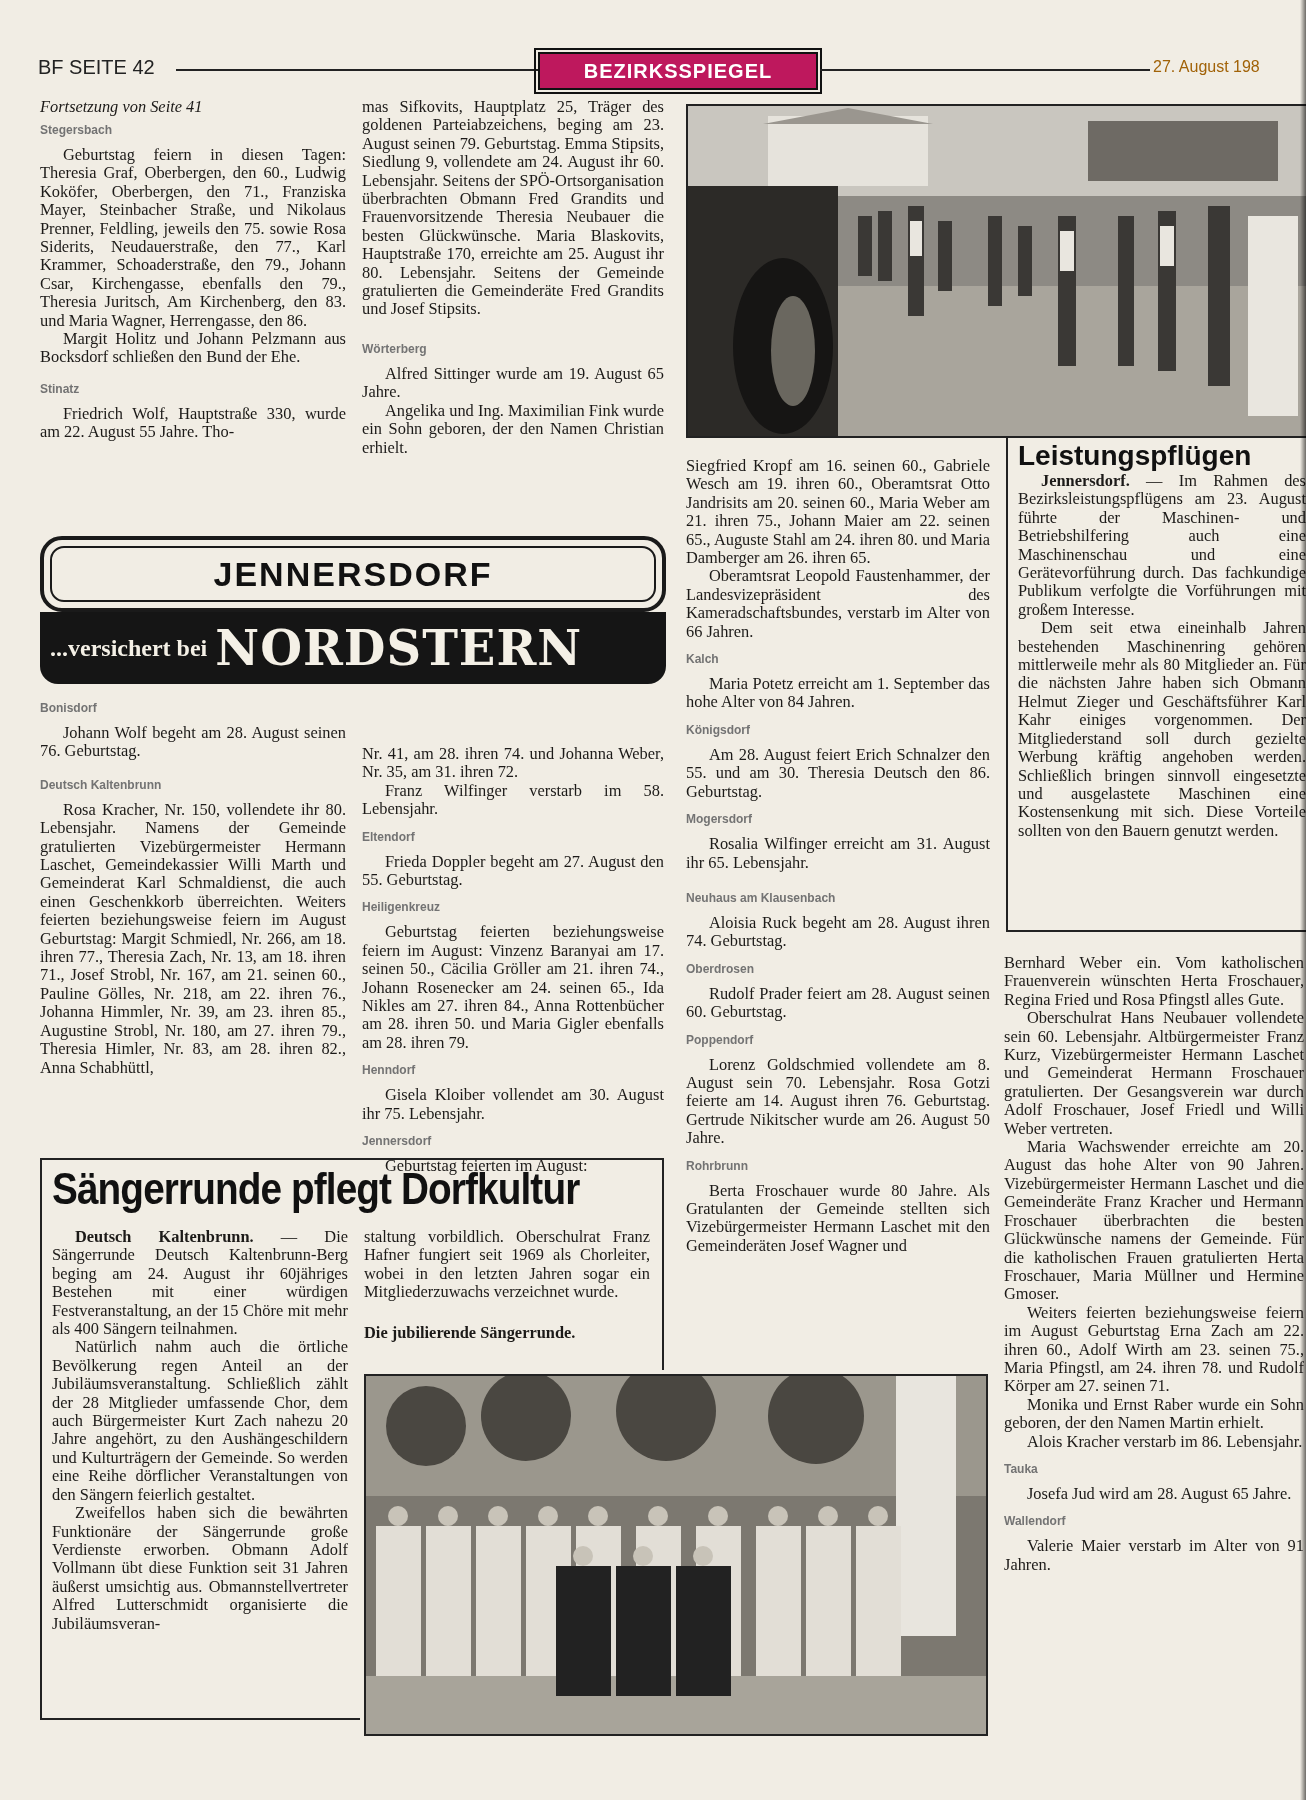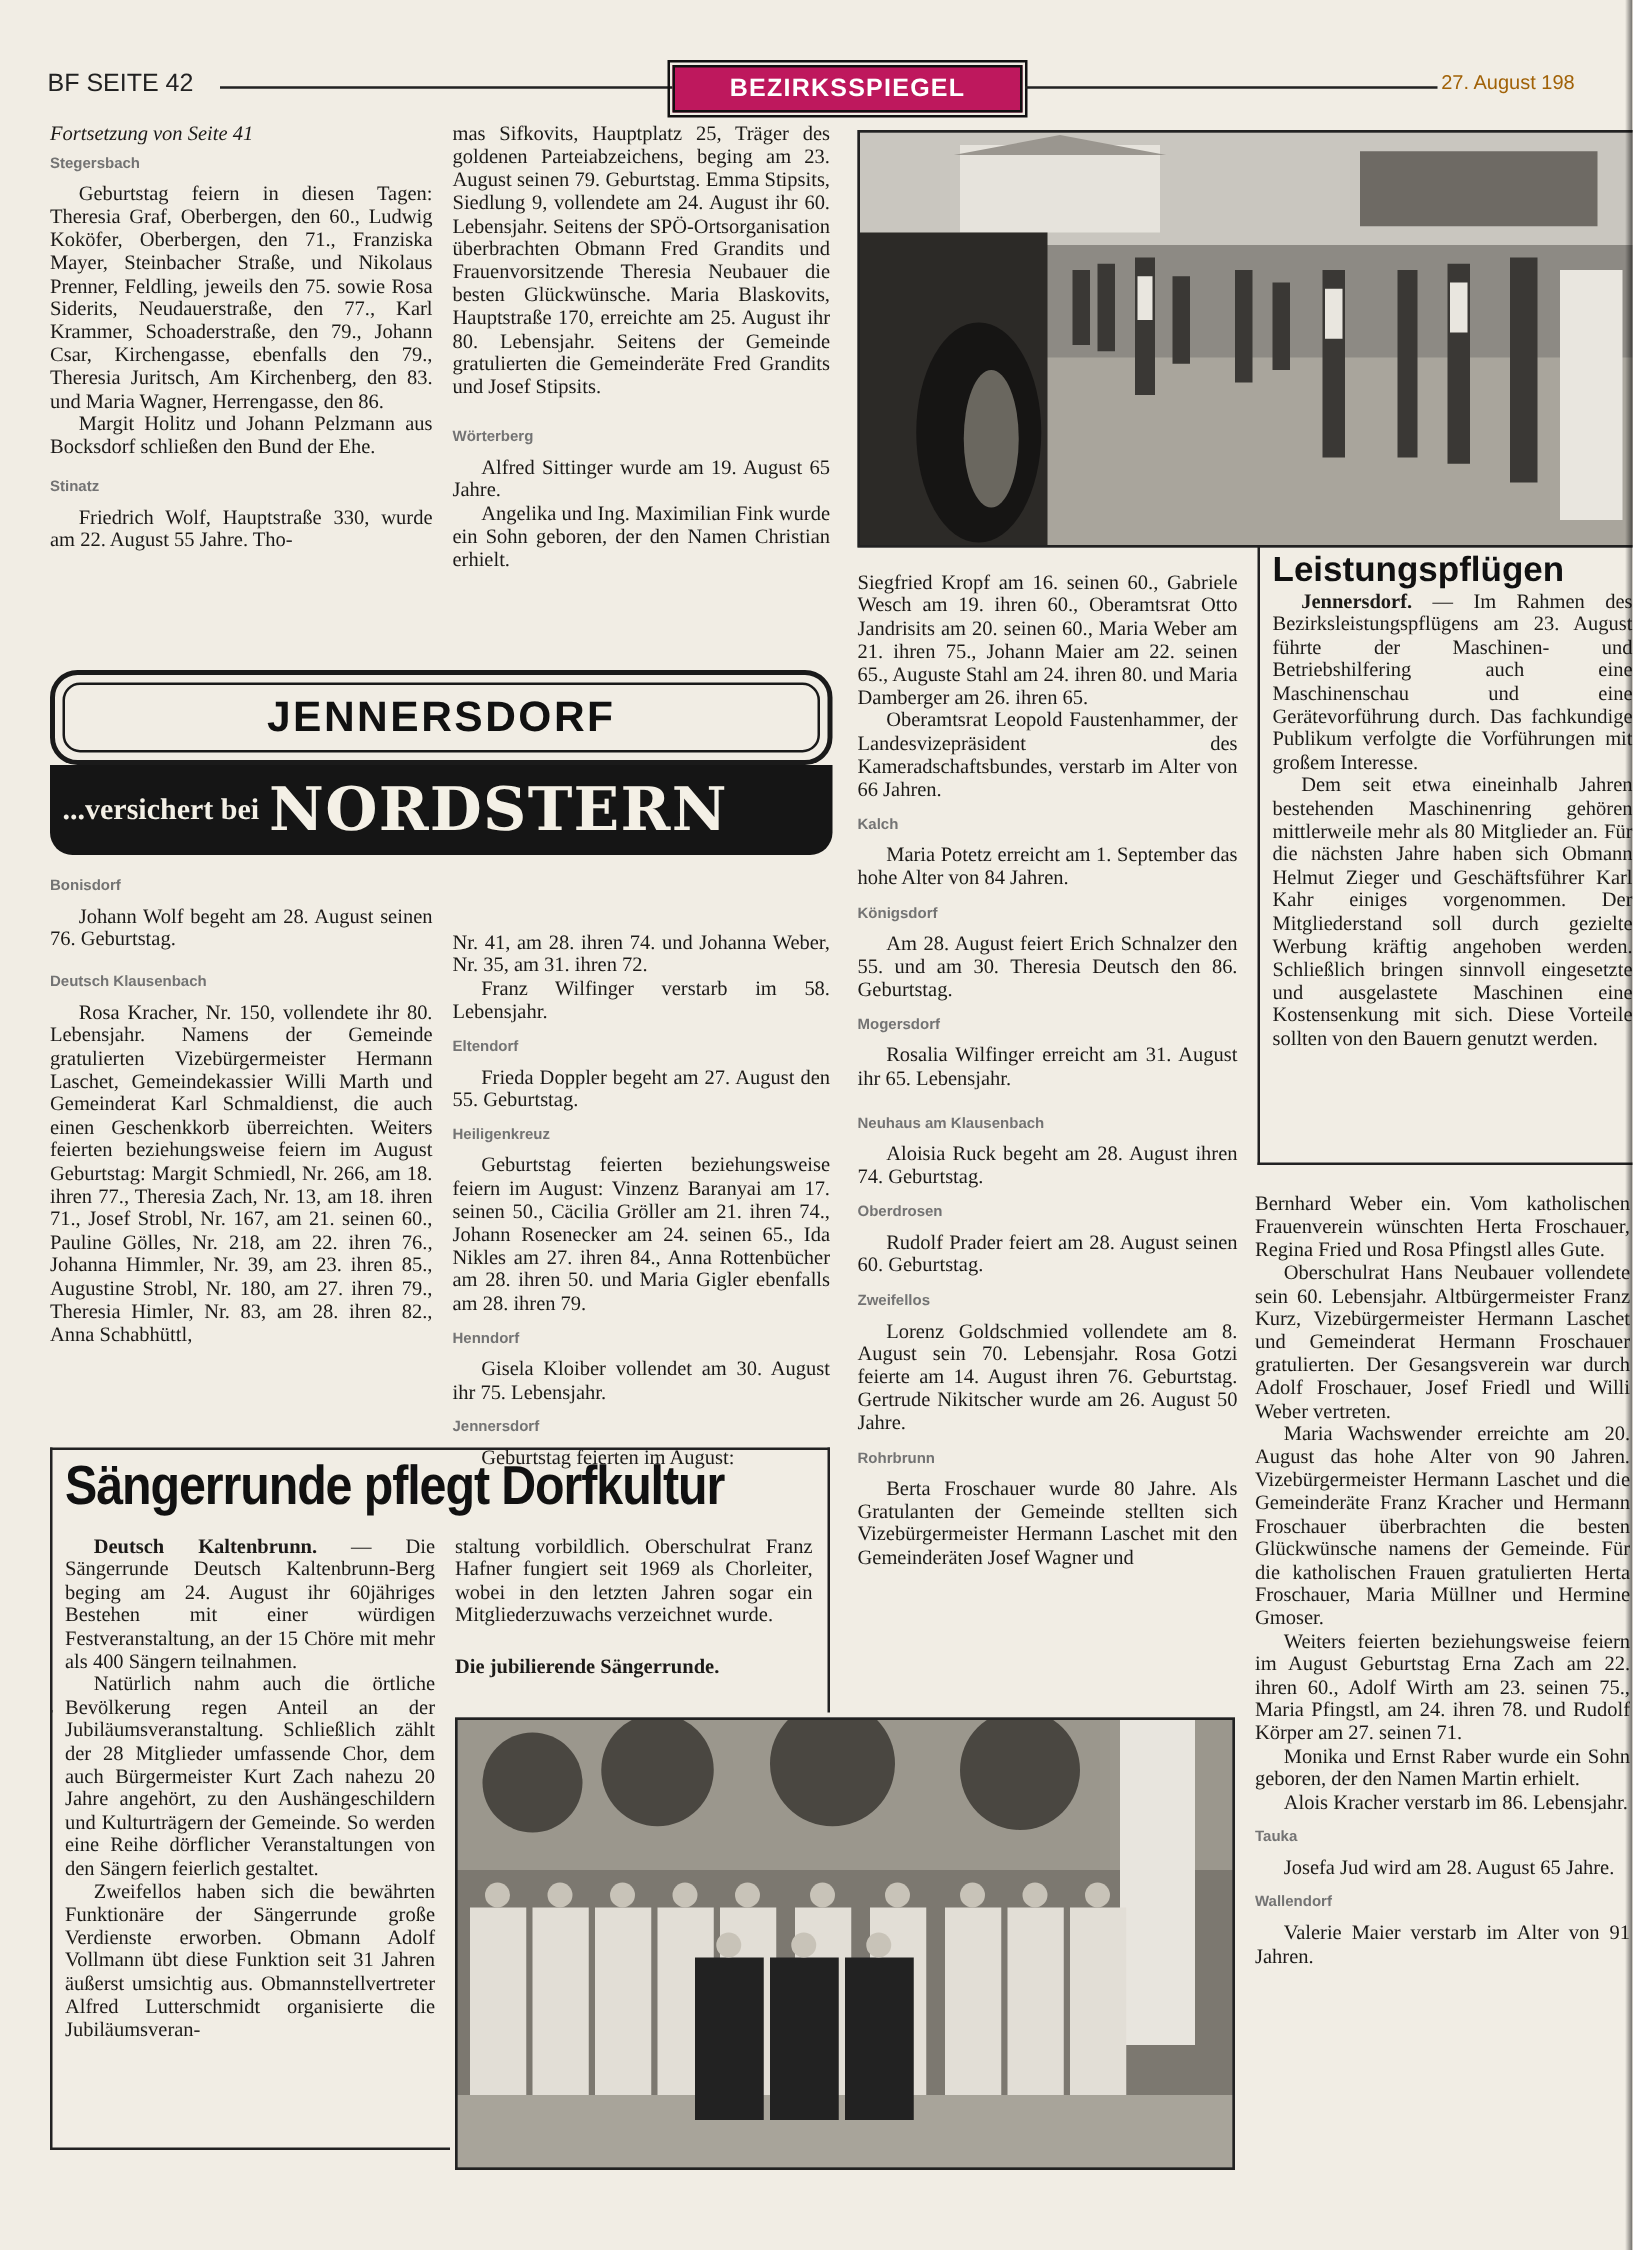--- a/index.html
+++ b/index.html
@@ -109,21 +109,21 @@
   <div class="h">Kalch</div>
   <p>Maria Potetz erreicht am 1. September das hohe Alter von 84 Jahren.</p>
   <div class="h">Königsdorf</div>
   <p>Am 28. August feiert Erich Schnalzer den 55. und am 30. Theresia Deutsch den 86. Geburtstag.</p>
   <div class="h">Mogersdorf</div>
   <p>Rosalia Wilfinger erreicht am 31. August ihr 65. Lebensjahr.</p>
   <div class="h" style="margin-top:14px">Neuhaus am Klausenbach</div>
   <p>Aloisia Ruck begeht am 28. August ihren 74. Geburtstag.</p>
   <div class="h">Oberdrosen</div>
   <p>Rudolf Prader feiert am 28. August seinen 60. Geburtstag.</p>
-  <div class="h">Zweifellos</div>
+  <div class="h">Poppendorf</div>
   <p>Lorenz Goldschmied vollendete am 8. August sein 70. Lebensjahr. Rosa Gotzi feierte am 14. August ihren 76. Geburtstag. Gertrude Nikitscher wurde am 26. August 50 Jahre.</p>
   <div class="h">Rohrbrunn</div>
   <p>Berta Froschauer wurde 80 Jahre. Als Gratulanten der Gemeinde stellten sich Vizebürgermeister Hermann Laschet mit den Gemeinderäten Josef Wagner und</p>
 </div>
 
 <div class="abs box" style="left:1006px; top:436px; width:300px; height:494px; border-right:none; border-top:none;">
   <div style="padding:4px 0 0 10px;">
     <div class="leist-h">Leistungspflügen</div>
     <div class="serif" style="width:288px;">
       <p><b>Jennersdorf.</b> <span>— Im Rahmen des Bezirksleistungspflügens am 23. August führte der Maschinen- und Betriebshilfering auch eine Maschinenschau und eine Gerätevorführung durch. Das fachkundige Publikum verfolgte die Vorführungen mit großem Interesse.</span></p>
@@ -149,21 +149,21 @@
   <div class="ad-top-inner">JENNERSDORF</div>
 </div>
 <div class="abs ad-bottom">
   <span class="small">...versichert bei</span>
   <span class="big">NORDSTERN</span>
 </div>
 
 <div class="abs serif" style="left:40px; top:696px; width:306px;">
   <div class="h first">Bonisdorf</div>
   <p>Johann Wolf begeht am 28. August seinen 76. Geburtstag.</p>
-  <div class="h" style="margin-top:12px">Deutsch Klausenbach</div>
+  <div class="h" style="margin-top:12px">Deutsch Kaltenbrunn</div>
   <p>Rosa Kracher, Nr. 150, vollendete ihr 80. Lebensjahr. Namens der Gemeinde gratulierten Vizebürgermeister Hermann Laschet, Gemeindekassier Willi Marth und Gemeinderat Karl Schmaldienst, die auch einen Geschenkkorb überreichten. Weiters feierten beziehungsweise feiern im August Geburtstag: Margit Schmiedl, Nr. 266, am 18. ihren 77., Theresia Zach, Nr. 13, am 18. ihren 71., Josef Strobl, Nr. 167, am 21. seinen 60., Pauline Gölles, Nr. 218, am 22. ihren 76., Johanna Himmler, Nr. 39, am 23. ihren 85., Augustine Strobl, Nr. 180, am 27. ihren 79., Theresia Himler, Nr. 83, am 28. ihren 82., Anna Schabhüttl,</p>
 </div>
 
 <div class="abs serif" style="left:362px; top:697px; width:302px;margin-top:48px;">
   <p class="noind">Nr. 41, am 28. ihren 74. und Johanna Weber, Nr. 35, am 31. ihren 72.</p>
   <p>Franz Wilfinger verstarb im 58. Lebensjahr.</p>
   <div class="h">Eltendorf</div>
   <p>Frieda Doppler begeht am 27. August den 55. Geburtstag.</p>
   <div class="h">Heiligenkreuz</div>
   <p>Geburtstag feierten beziehungsweise feiern im August: Vinzenz Baranyai am 17. seinen 50., Cäcilia Gröller am 21. ihren 74., Johann Rosenecker am 24. seinen 65., Ida Nikles am 27. ihren 84., Anna Rottenbücher am 28. ihren 50. und Maria Gigler ebenfalls am 28. ihren 79.</p>

